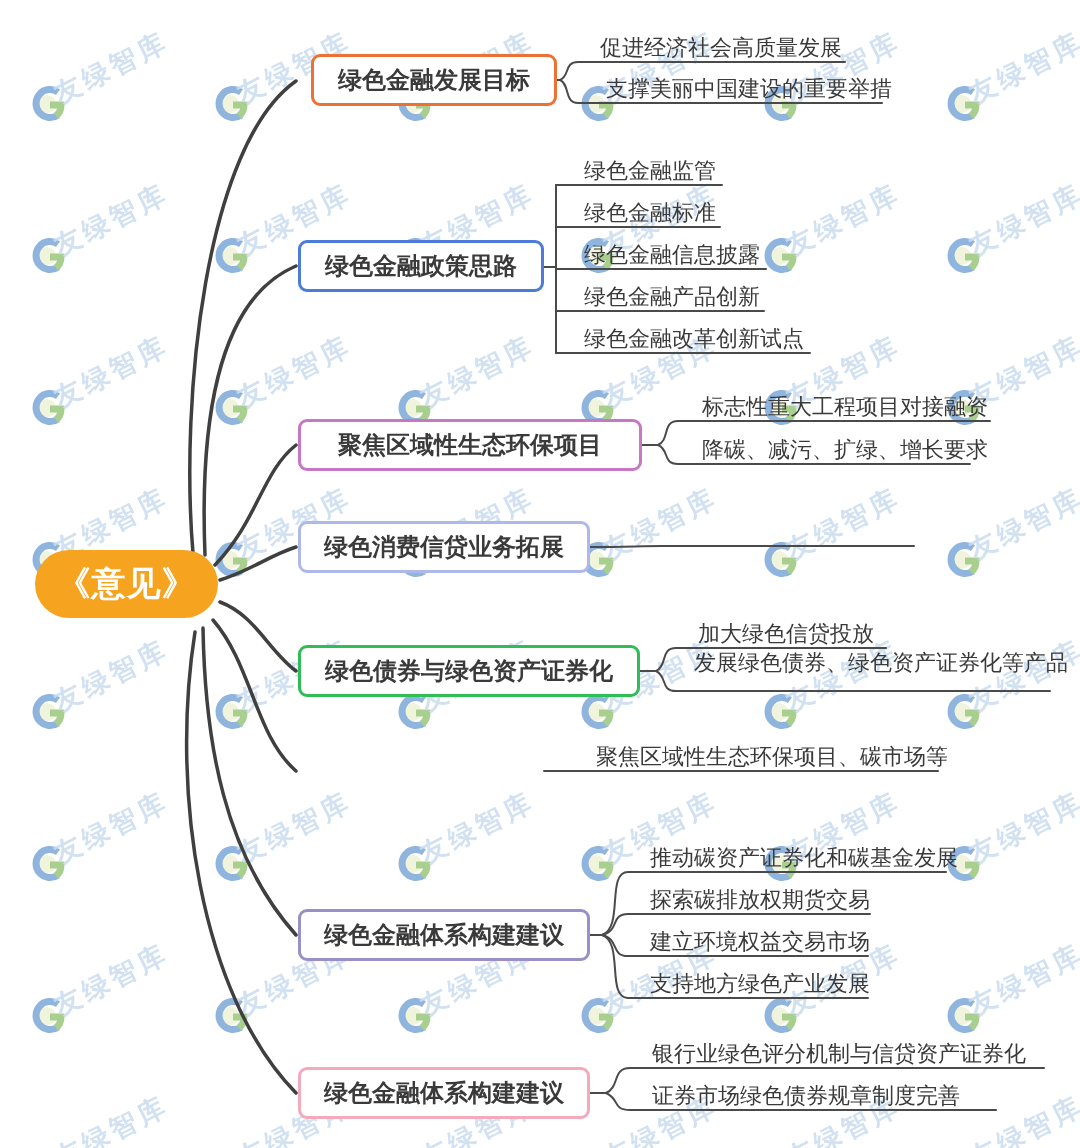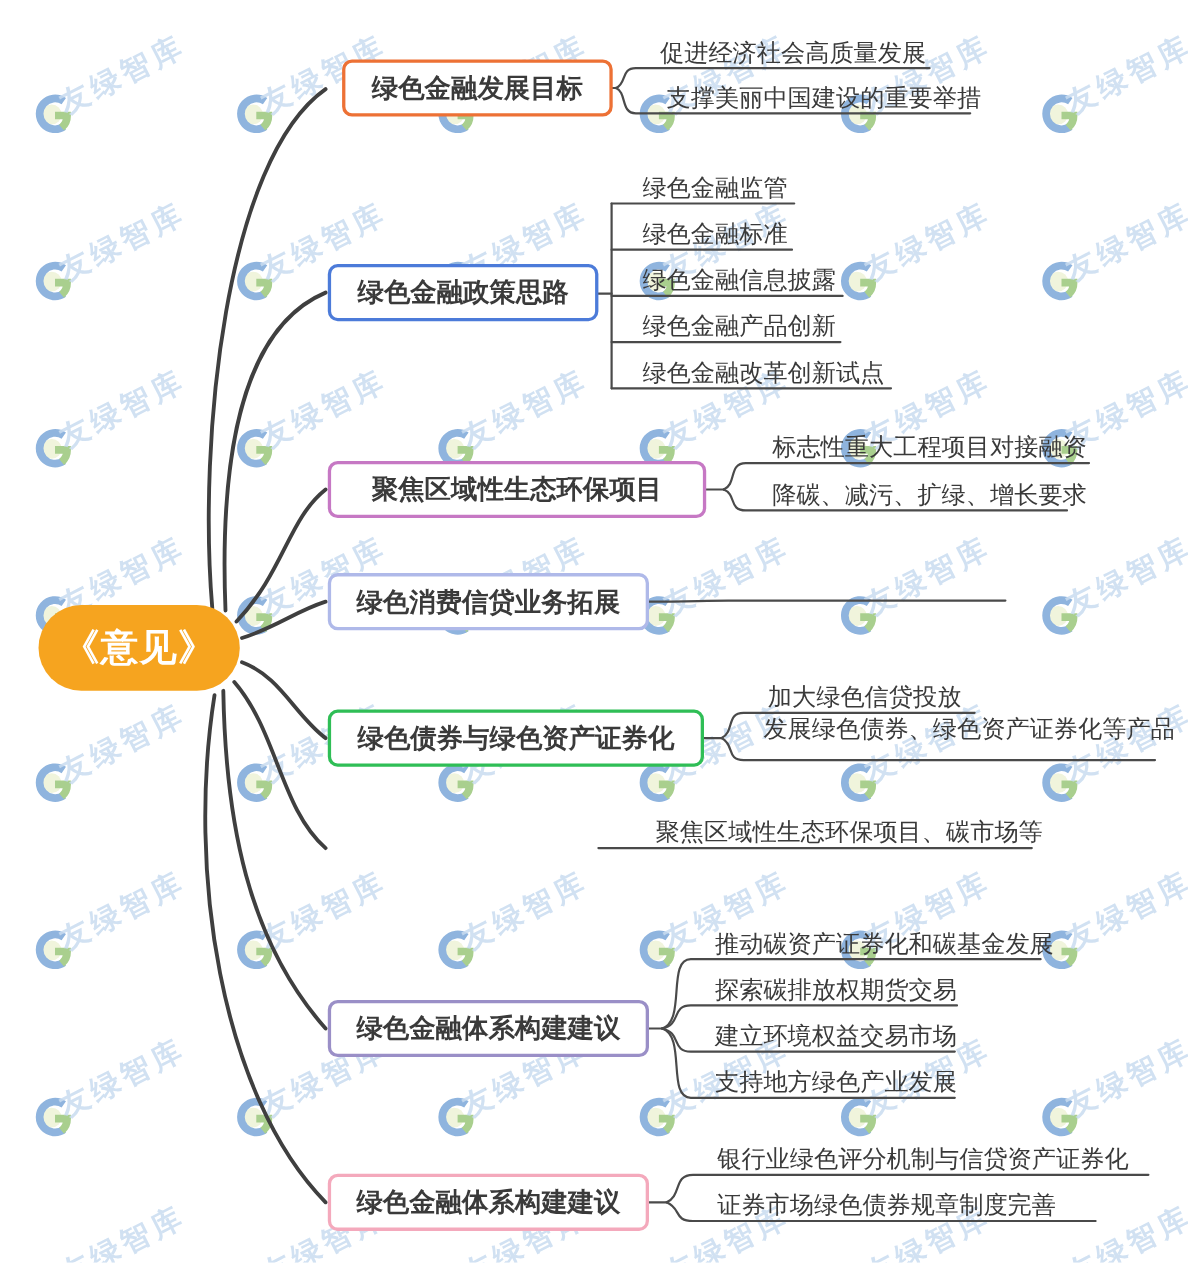--- a/index.html
+++ b/index.html
@@ -17,21 +17,21 @@
     transform:rotate(-27deg);transform-origin:0 50%;
     font-size:27px;font-weight:bold;letter-spacing:4px;white-space:nowrap;
     color:#c9dcf0;opacity:.85;
   }
   
   #edges{position:absolute;left:0;top:0;z-index:1;}
   .main-curve{fill:none;stroke:#3f3f3f;stroke-width:3.5;stroke-linecap:round;}
   .leaf-line{fill:none;stroke:#4a4a4a;stroke-width:2;stroke-linecap:round;}
   
   .root-node{
-    position:absolute;left:35px;top:550px;width:183px;height:78px;
+    position:absolute;left:35px;top:550px;width:183px;height:68px;
     border-radius:39px;display:flex;align-items:center;justify-content:center;
     color:#ffffff;font-size:34px;font-weight:bold;z-index:2;letter-spacing:1px;
   }
   .topic-box{
     position:absolute;box-sizing:border-box;height:52px;background:#ffffff;
     border:3px solid #888;border-radius:9px;
     display:flex;align-items:center;justify-content:center;
     font-size:24px;font-weight:bold;color:#3a3a3a;z-index:2;white-space:nowrap;
   }
   .leaf-text{

